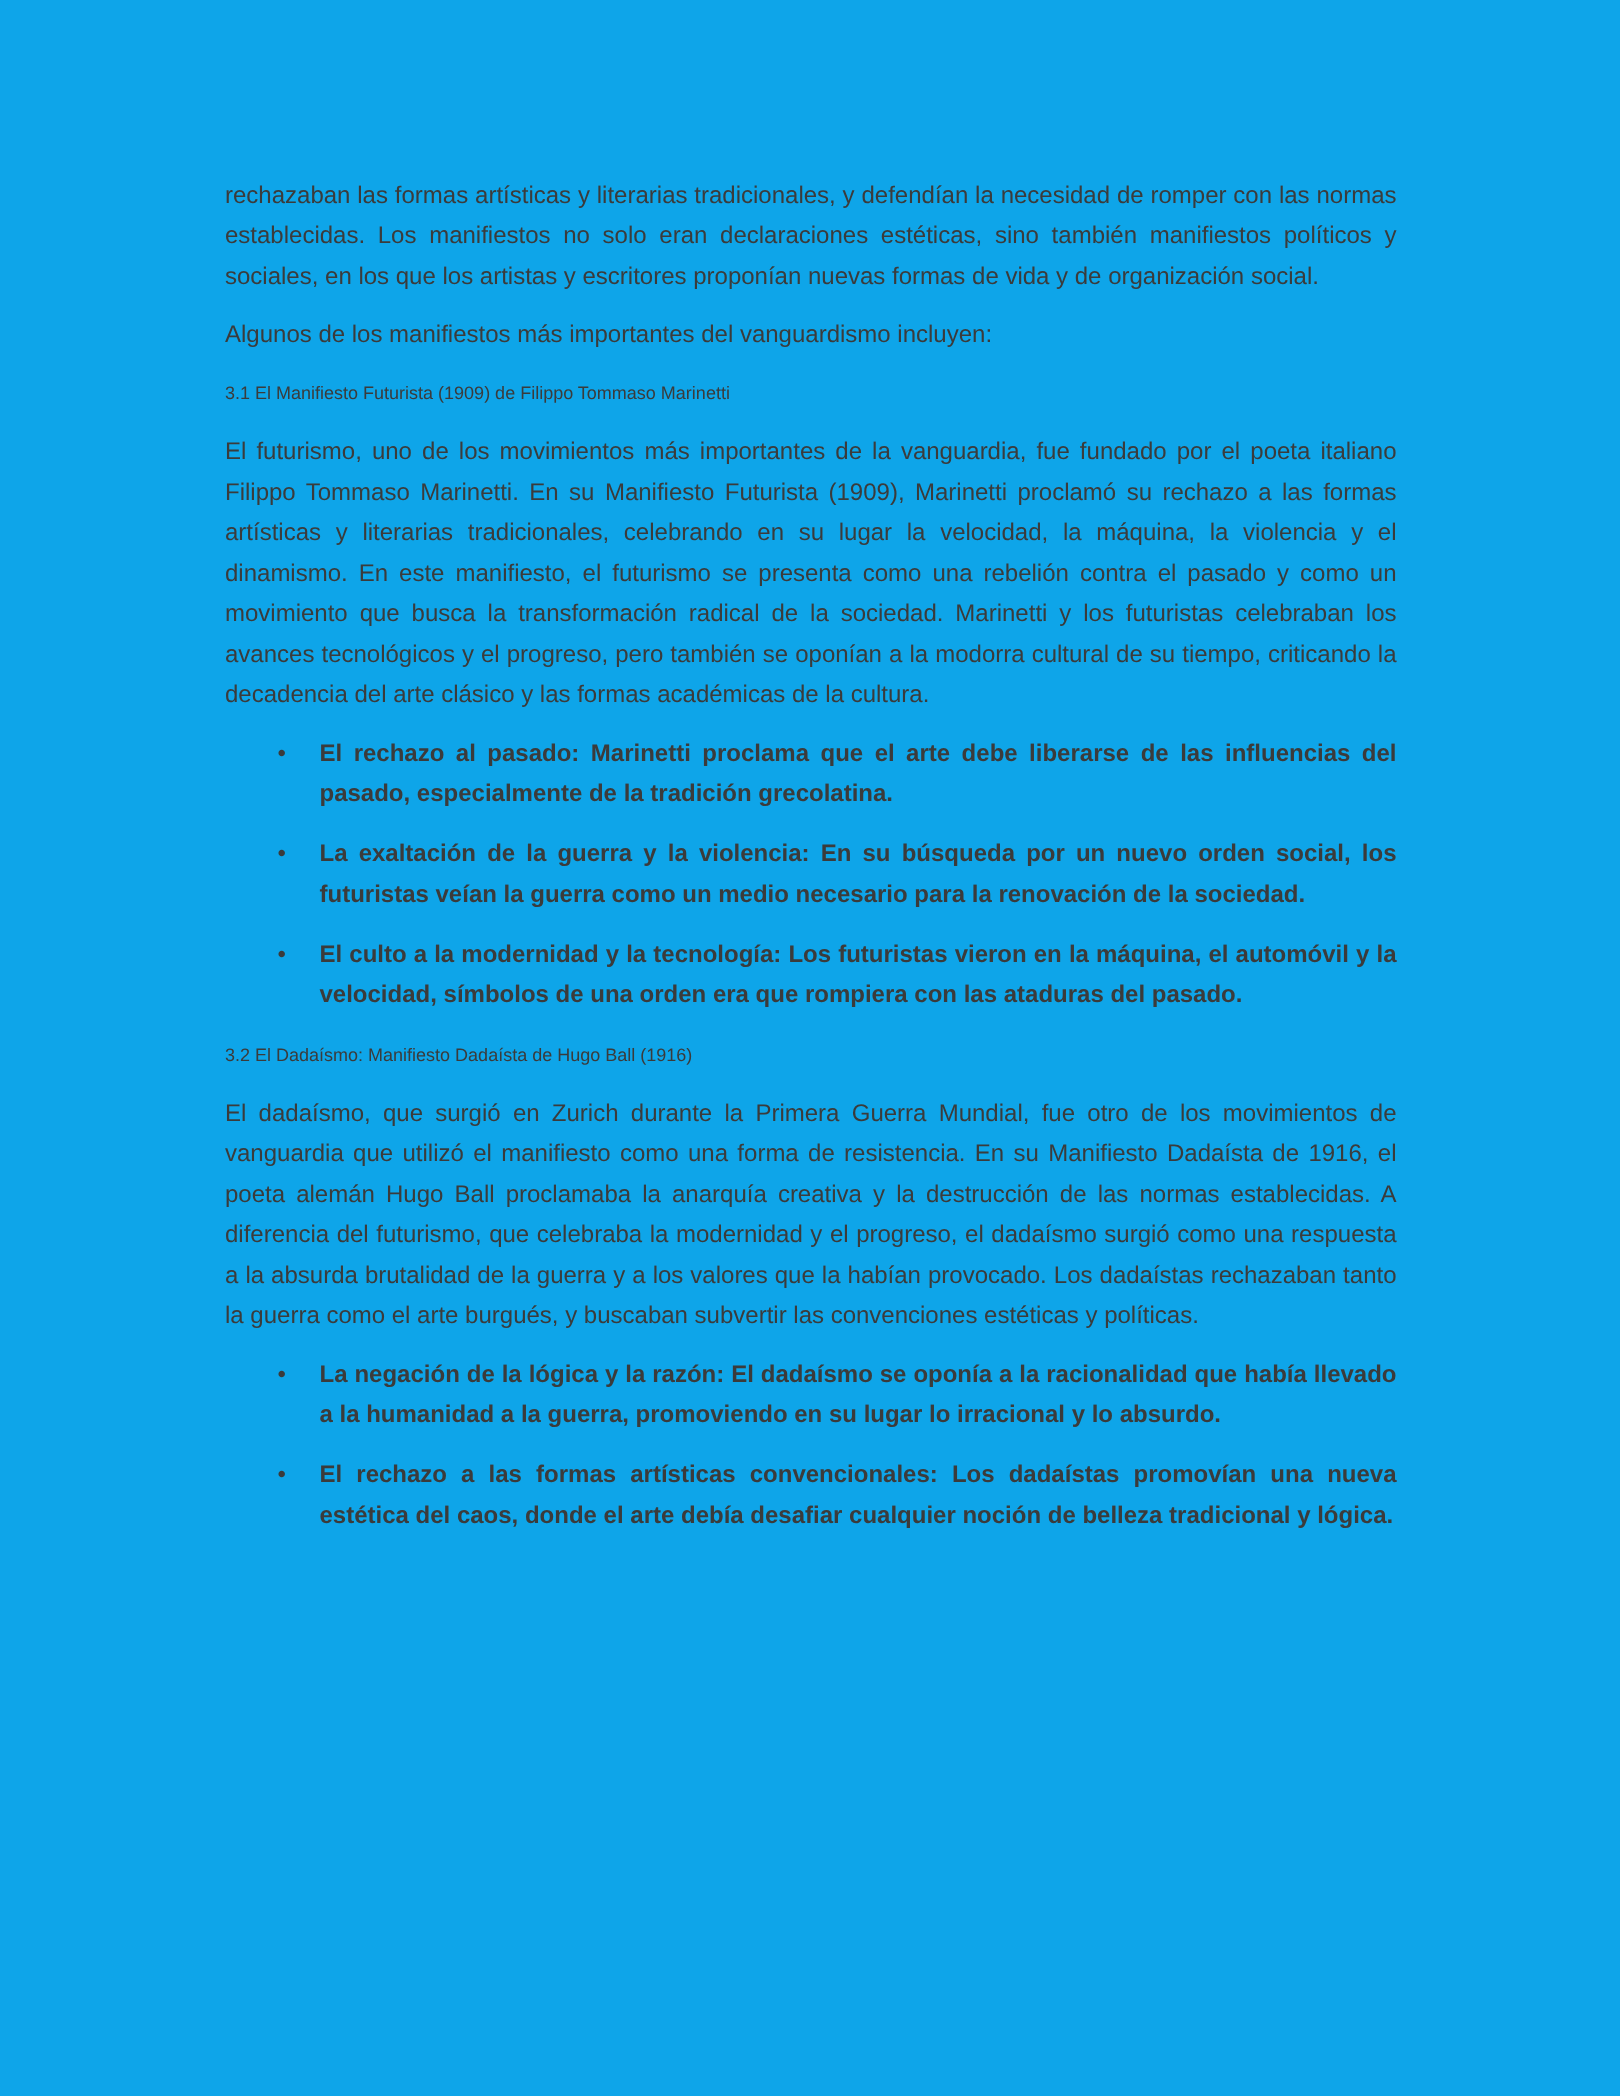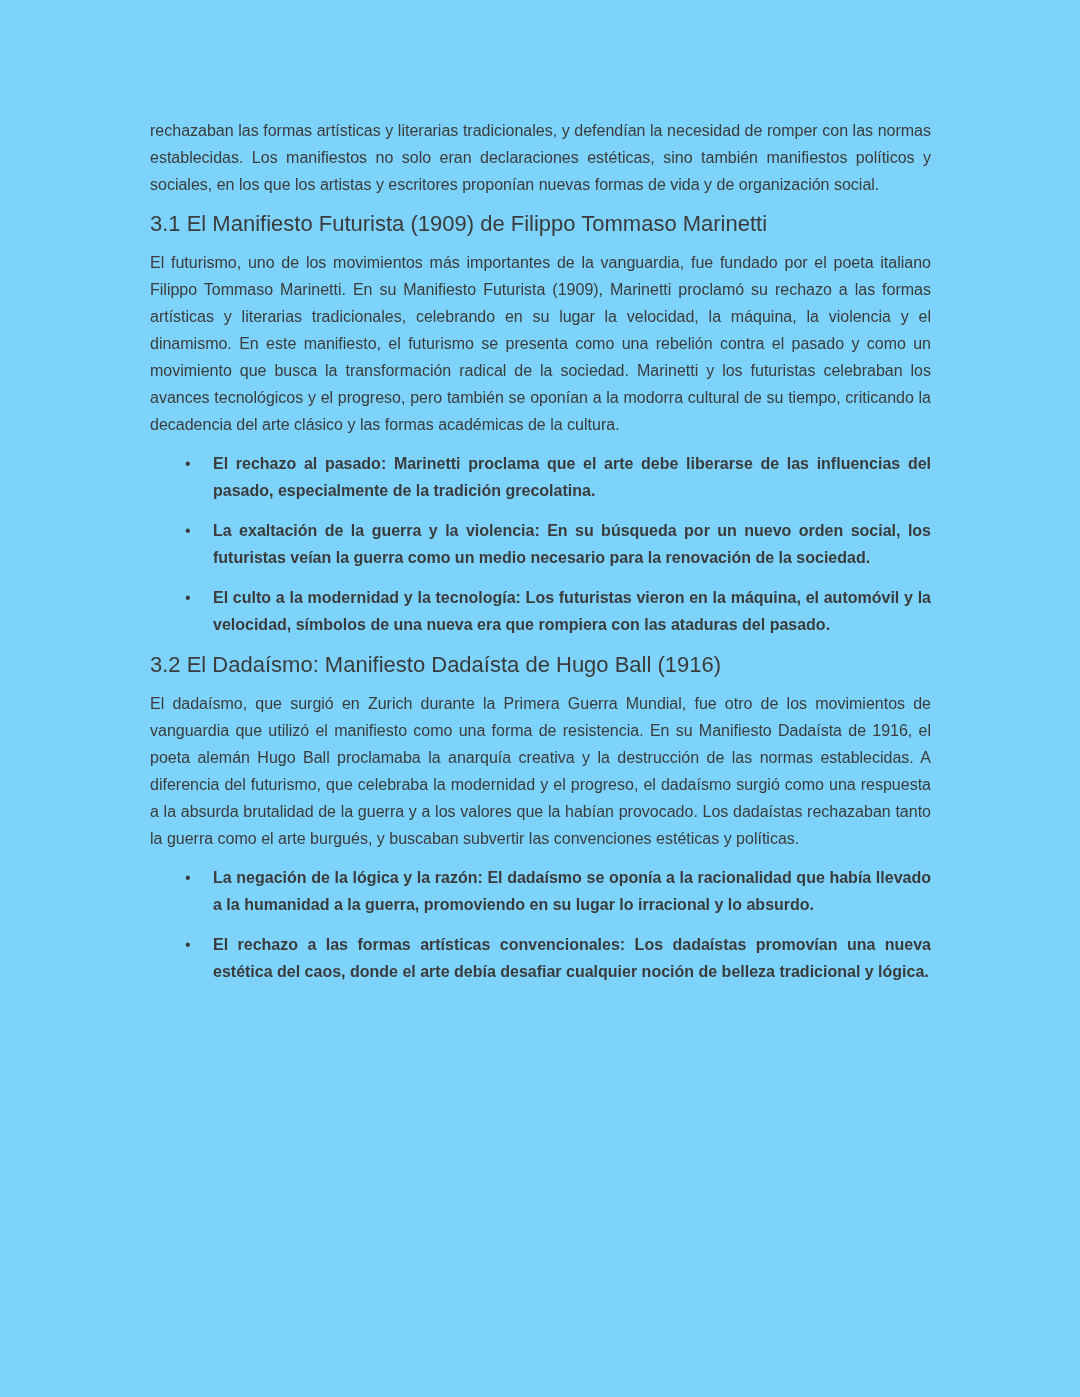--- a/index.html
+++ b/index.html
@@ -5,35 +5,35 @@
   html, body {
     margin: 0;
     padding: 0;
     background: #ffffff;
   }
   .page {
     position: relative;
     width: 1080px;
     height: 1397px;
     box-sizing: border-box;
-    background: #7dd3fc;
+    background: #0ea5e9;
     padding: 117px 149px 0 150px;
     font-family: "Liberation Sans", "DejaVu Sans", sans-serif;
     font-size: 16px;
     line-height: 27px;
     color: #3b3b3b;
     overflow: hidden;
   }
   .para {
     margin: 0 0 12px 0;
     text-align: justify;
   }
   .heading {
     margin: 0 0 12px 0;
-    font-size: 22px;
+    font-size: 12px;
     font-weight: 400;
     text-align: left;
   }
   .bullet-list {
     margin: 0;
     padding: 0;
   }
   .bullet-item {
     display: flex;
     margin: 0 0 13px 0;
@@ -50,41 +50,42 @@
     font-weight: bold;
   }
 </style>
 </head>
 <body>
 
 <div class="page">
 
   <p class="para">rechazaban las formas artísticas y literarias tradicionales, y defendían la necesidad de romper con las normas establecidas. Los manifiestos no solo eran declaraciones estéticas, sino también manifiestos políticos y sociales, en los que los artistas y escritores proponían nuevas formas de vida y de organización social.</p>
 
+  <p class="para">Algunos de los manifiestos más importantes del vanguardismo incluyen:</p>
 
   <h2 class="heading">3.1 El Manifiesto Futurista (1909) de Filippo Tommaso Marinetti</h2>
 
   <p class="para">El futurismo, uno de los movimientos más importantes de la vanguardia, fue fundado por el poeta italiano Filippo Tommaso Marinetti. En su Manifiesto Futurista (1909), Marinetti proclamó su rechazo a las formas artísticas y literarias tradicionales, celebrando en su lugar la velocidad, la máquina, la violencia y el dinamismo. En este manifiesto, el futurismo se presenta como una rebelión contra el pasado y como un movimiento que busca la transformación radical de la sociedad. Marinetti y los futuristas celebraban los avances tecnológicos y el progreso, pero también se oponían a la modorra cultural de su tiempo, criticando la decadencia del arte clásico y las formas académicas de la cultura.</p>
 
 
   <div class="bullet-list">
 
     <div class="bullet-item">
       <span class="bullet-glyph">•</span>
       <span class="bullet-text">El rechazo al pasado: Marinetti proclama que el arte debe liberarse de las influencias del pasado, especialmente de la tradición grecolatina.</span>
     </div>
 
     <div class="bullet-item">
       <span class="bullet-glyph">•</span>
       <span class="bullet-text">La exaltación de la guerra y la violencia: En su búsqueda por un nuevo orden social, los futuristas veían la guerra como un medio necesario para la renovación de la sociedad.</span>
     </div>
 
     <div class="bullet-item">
       <span class="bullet-glyph">•</span>
-      <span class="bullet-text">El culto a la modernidad y la tecnología: Los futuristas vieron en la máquina, el automóvil y la velocidad, símbolos de una nueva era que rompiera con las ataduras del pasado.</span>
+      <span class="bullet-text">El culto a la modernidad y la tecnología: Los futuristas vieron en la máquina, el automóvil y la velocidad, símbolos de una orden era que rompiera con las ataduras del pasado.</span>
     </div>
 
   </div>
 
 
   <h2 class="heading">3.2 El Dadaísmo: Manifiesto Dadaísta de Hugo Ball (1916)</h2>
 
   <p class="para">El dadaísmo, que surgió en Zurich durante la Primera Guerra Mundial, fue otro de los movimientos de vanguardia que utilizó el manifiesto como una forma de resistencia. En su Manifiesto Dadaísta de 1916, el poeta alemán Hugo Ball proclamaba la anarquía creativa y la destrucción de las normas establecidas. A diferencia del futurismo, que celebraba la modernidad y el progreso, el dadaísmo surgió como una respuesta a la absurda brutalidad de la guerra y a los valores que la habían provocado. Los dadaístas rechazaban tanto la guerra como el arte burgués, y buscaban subvertir las convenciones estéticas y políticas.</p>
 
 

